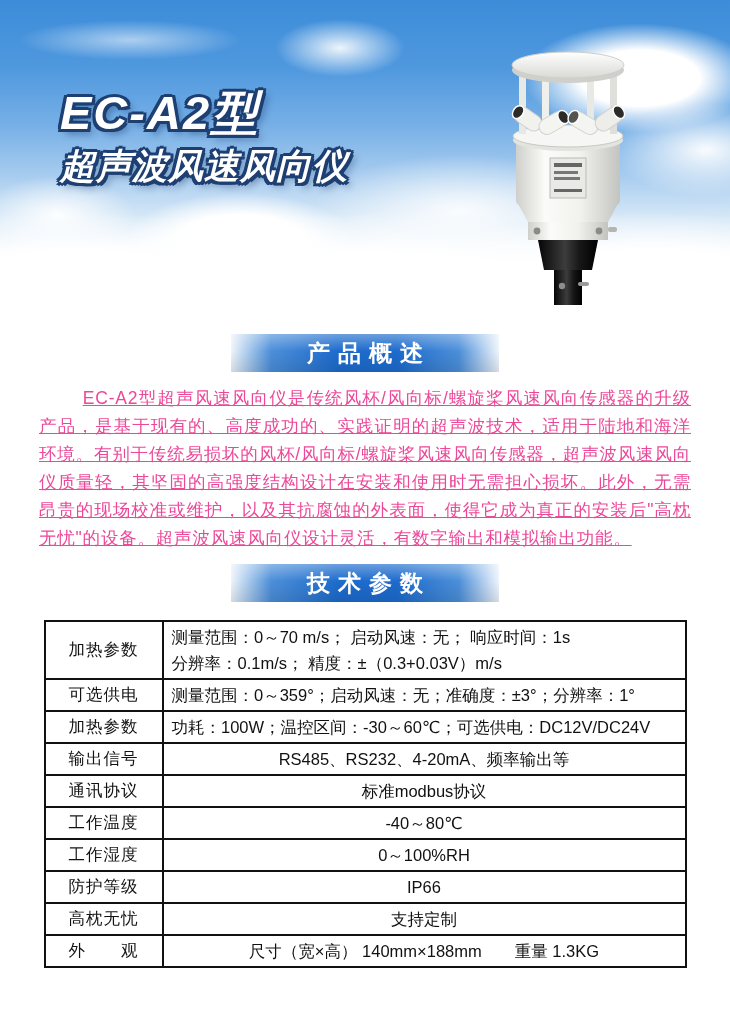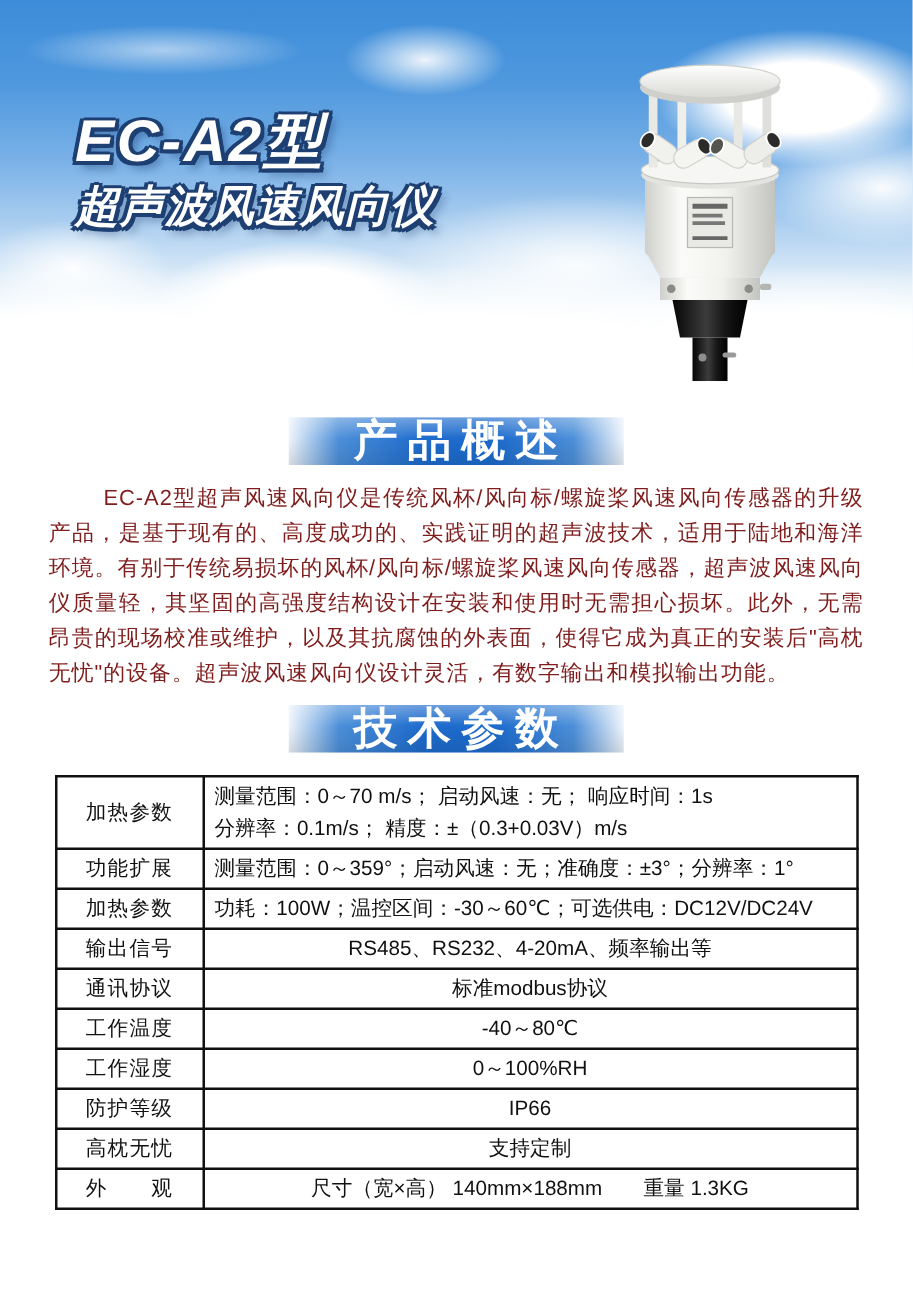--- a/index.html
+++ b/index.html
@@ -32,31 +32,31 @@
       -3px -2px 0 #1d3f72, 3px -2px 0 #1d3f72,
       -3px  3px 0 #1d3f72, 3px  3px 0 #1d3f72,
        0 -3px 0 #1d3f72,   0  3px 0 #1d3f72,
       -3px  0   0 #1d3f72, 3px  0   0 #1d3f72,
        5px 5px 7px rgba(18,45,95,.45);
   }
   .device{position:absolute;right:14px;top:24px;}
   
   .badge{
     width:268px;height:38px;margin:0 auto;line-height:38px;text-align:center;
-    color:#fff;font-size:35px;font-weight:bold;letter-spacing:8px;text-indent:8px;
+    color:#fff;font-size:23px;font-weight:bold;letter-spacing:8px;text-indent:8px;
     background-image:
       linear-gradient(180deg, rgba(255,255,255,.35) 0%, rgba(255,255,255,0) 45%, rgba(0,0,0,.10) 100%),
       linear-gradient(90deg,#eef4fb 0%,#4c8fd9 15%,#1d6bcd 40%,#1d6bcd 62%,#4c8fd9 85%,#eef4fb 100%);
   }
   .badge.overview{margin-top:29px;}
   .badge.specs{margin-top:12px;}
   
   .para{
     width:652px;margin:12px auto 0;font-size:17.5px;line-height:28px;
-    letter-spacing:.8px;text-align:justify;text-indent:2.5em;color:#7f1d1d;
+    letter-spacing:.8px;text-align:justify;text-indent:2.5em;color:#ec4899;text-decoration:underline;
   }
   
   table.spec{
     width:643px;margin:18px auto 0;border-collapse:collapse;
     border:2px solid #111;table-layout:fixed;
   }
   table.spec td{border:2px solid #111;font-size:16.5px;color:#111;padding:2px 8px;}
   td.lbl{width:100px;text-align:center;letter-spacing:1px;font-size:17px;}
   td.val div{line-height:26px;}
   td.val.left{text-align:left;}
@@ -152,21 +152,21 @@
 <table class="spec">
   <tbody id="specs-tbody">
       <tr>
         <td class="lbl">加热参数</td>
         <td class="val left">
           <div>测量范围：0～70 m/s；  启动风速：无；  响应时间：1s</div>
           <div>分辨率：0.1m/s；  精度：±（0.3+0.03V）m/s</div>
         </td>
       </tr>
       <tr>
-        <td class="lbl">功能扩展</td>
+        <td class="lbl">可选供电</td>
         <td class="val left">
           <div>测量范围：0～359°；启动风速：无；准确度：±3°；分辨率：1°</div>
         </td>
       </tr>
       <tr>
         <td class="lbl">加热参数</td>
         <td class="val left">
           <div>功耗：100W；温控区间：-30～60℃；可选供电：DC12V/DC24V</div>
         </td>
       </tr>

